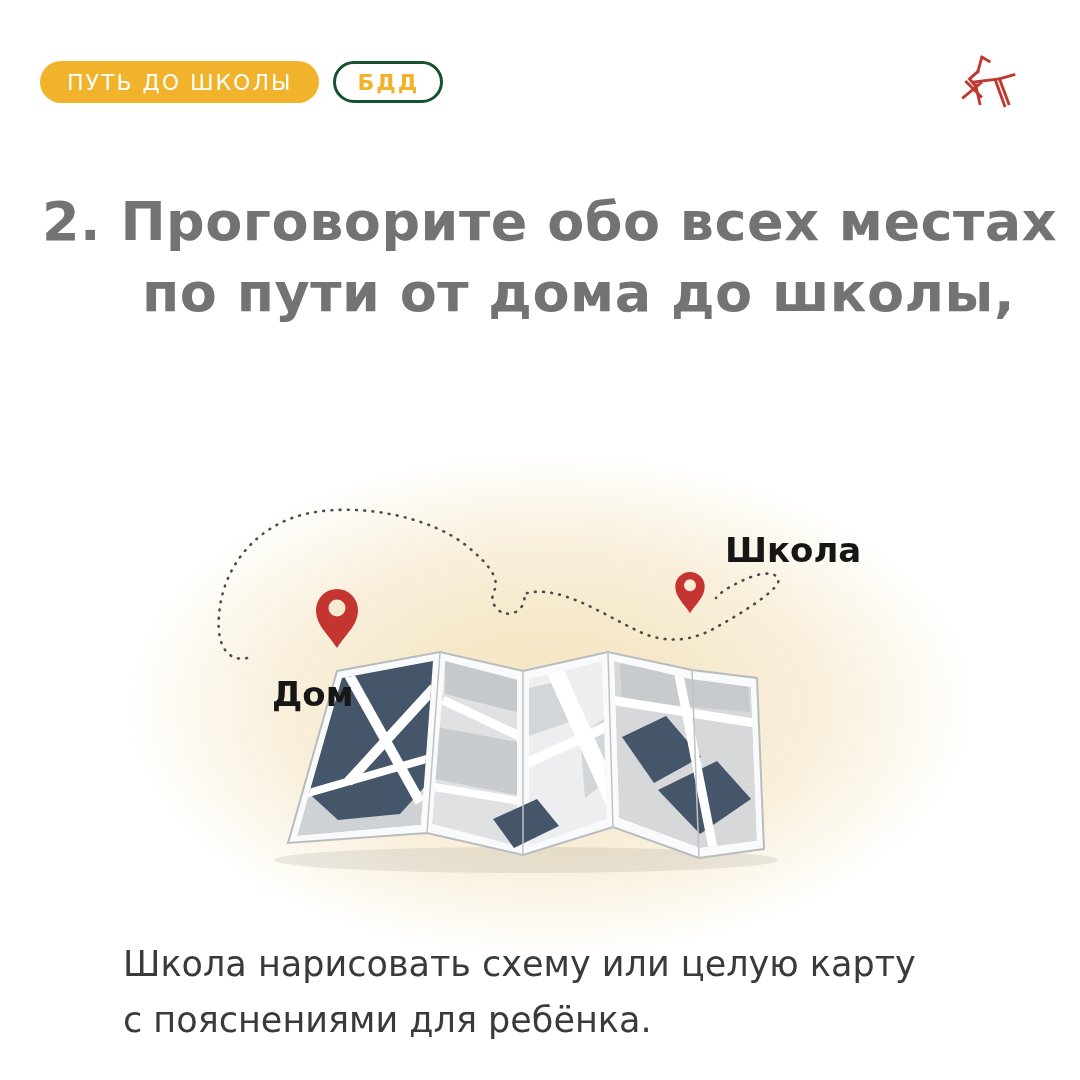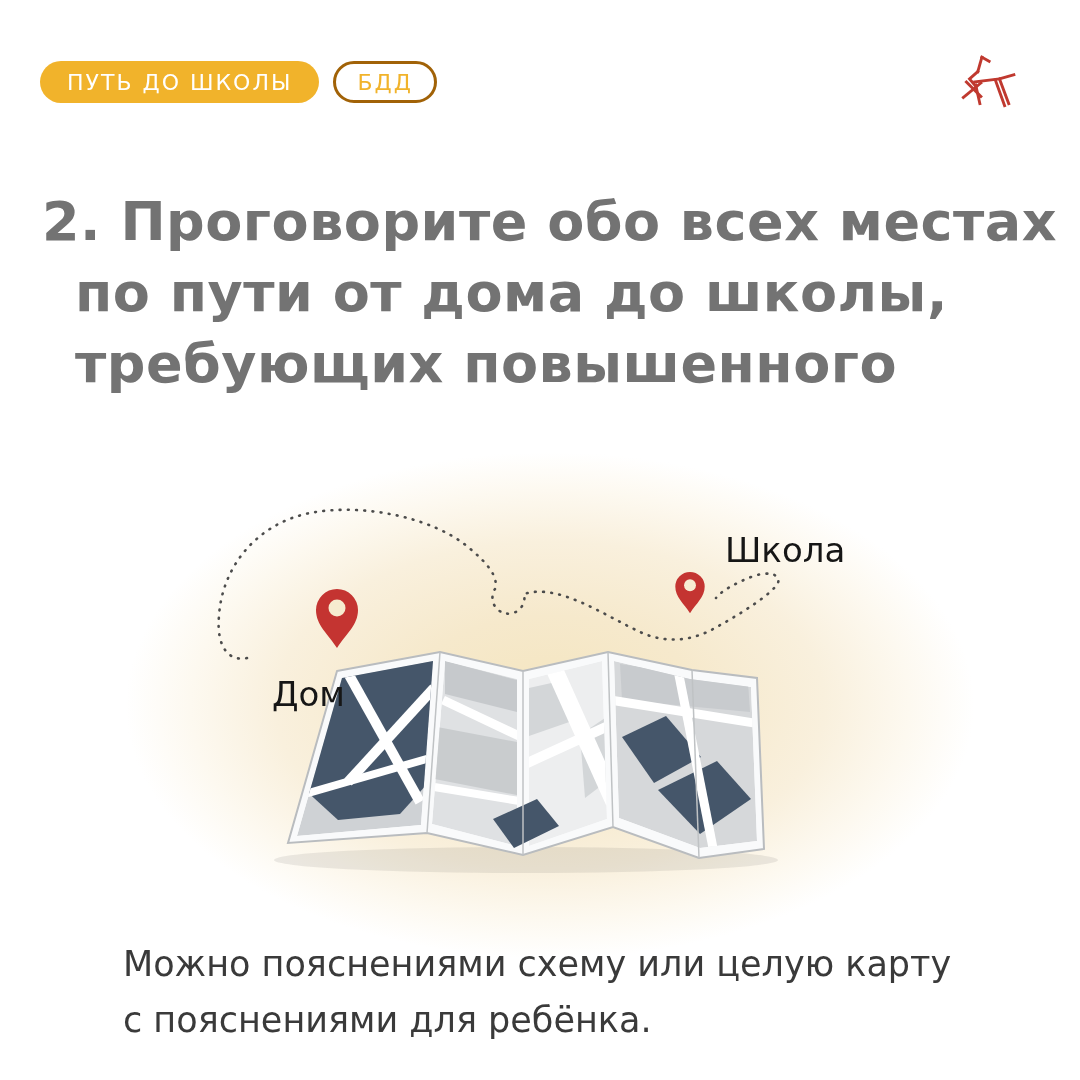--- a/index.html
+++ b/index.html
@@ -10,33 +10,33 @@
   .glow{position:absolute;left:70px;top:420px;width:960px;height:620px;
     background:radial-gradient(ellipse 52% 48% at 50% 46%,
       #f4e5bf 0%, #f6e9cc 30%, #f9f0dd 55%, #fdf9f0 72%, rgba(255,255,255,0) 85%);
     pointer-events:none;}
 
   
   .badges{position:absolute;left:40px;top:61px;display:flex;gap:14px;align-items:center;}
   .badge{display:inline-flex;align-items:center;justify-content:center;height:42px;
     border-radius:21px;font-size:22px;letter-spacing:2px;white-space:nowrap;box-sizing:border-box;}
   .badge.filled{background:#f1b32b;color:#ffffff;padding:0 27px;}
-  .badge.outline{border:3px solid #a16207;color:#f1b32b;padding:0 21px;background:transparent;}
+  .badge.outline{border:3px solid #14532d;color:#f1b32b;padding:0 21px;background:transparent;font-weight:bold;}
 
   .logo{position:absolute;right:64px;top:50px;width:62px;height:66px;}
 
   
   .title{position:absolute;left:42px;top:186px;color:#737373;font-weight:bold;
     font-size:54px;line-height:71px;letter-spacing:0.5px;}
   .t-line{white-space:nowrap;}
-  .t-line.indent{margin-left:33px;}
+  .t-line.indent{margin-left:100px;}
 
   
   .illustration-svg{position:absolute;left:0;top:0;width:1080px;height:1080px;pointer-events:none;}
-  .pin-label{position:absolute;font-weight:normal;color:#161616;font-size:34px;white-space:nowrap;}
+  .pin-label{position:absolute;font-weight:bold;color:#161616;font-size:34px;white-space:nowrap;}
   .pin-label.home{left:272px;top:674px;}
   .pin-label.school{left:725px;top:530px;}
 
   
   .caption{position:absolute;left:123px;top:936px;color:#3a3a3a;font-size:35px;line-height:56px;font-weight:normal;}
   .c-line{white-space:nowrap;}
 </style>
 </head>
 <body>
 
@@ -146,24 +146,23 @@
         <path d="M21 34 L25 52"></path>
         <path d="M40 29 L49 54"></path>
         <path d="M44 28 L53 52"></path>
       </g>
     </svg>
   </div>
 
   <div class="title">
     <div class="t-line">2. Проговорите обо всех местах</div>
     <div class="t-line indent">по пути от дома до школы,</div>
-    <div class="t-line indent">требующих повышенного</div>
   </div>
 
   <div class="pin-label home">Дом</div>
   <div class="pin-label school">Школа</div>
 
   <div class="caption">
-    <div class="c-line">Можно пояснениями схему или целую карту</div>
+    <div class="c-line">Школа нарисовать схему или целую карту</div>
     <div class="c-line">с пояснениями для ребёнка.</div>
   </div>
 
 </div>
 
 </body></html>

